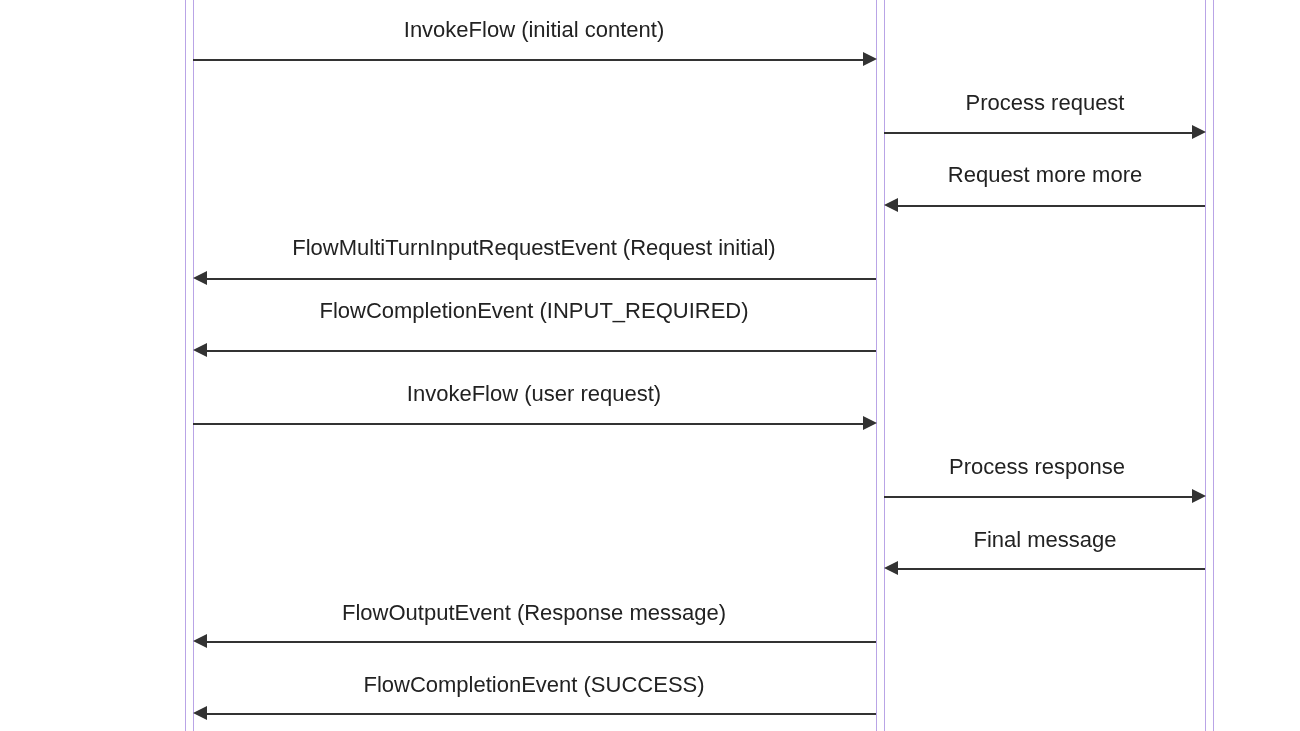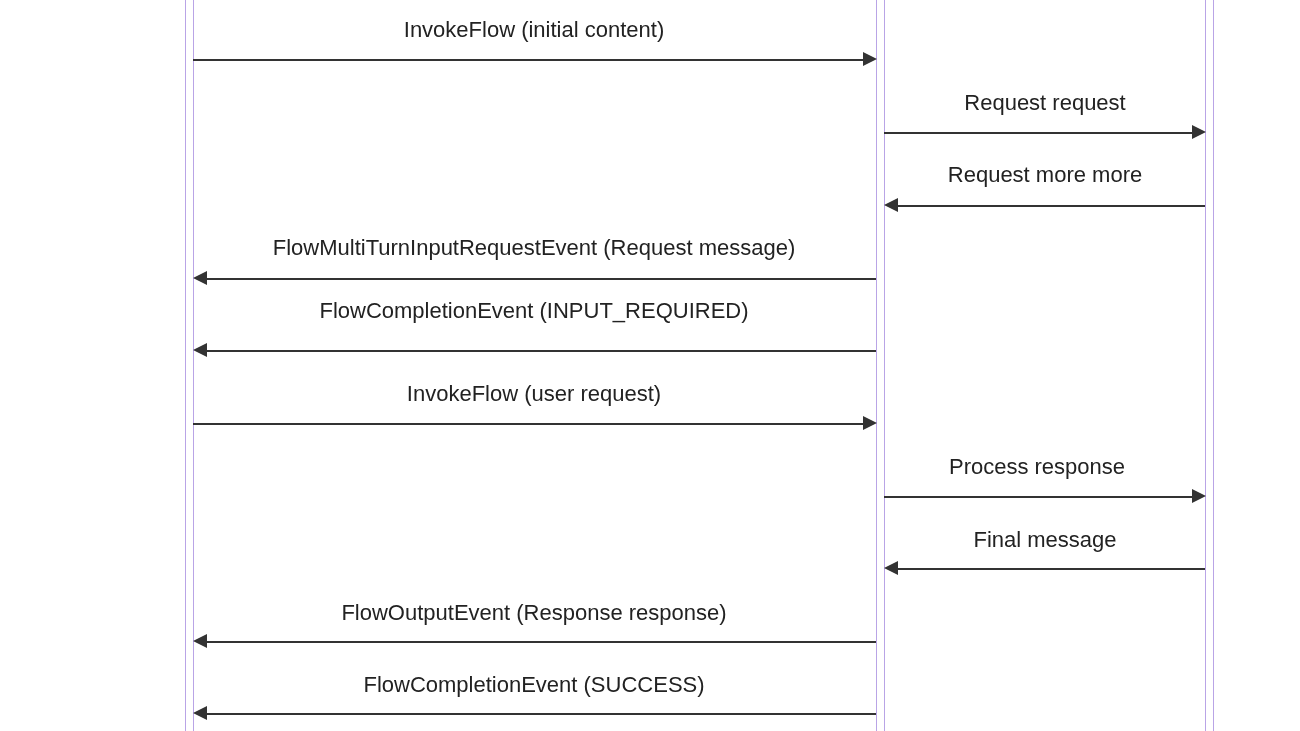--- a/index.html
+++ b/index.html
@@ -19,33 +19,33 @@
   <div class="lifeline" style="left:828px"></div>
   <div class="lifeline" style="left:1157px"></div>
 
   <div>
     <div class="label" style="left:486px;top:17px">InvokeFlow (initial content)</div>
     <div class="line" style="left:145px;top:59px;width:670px"></div>
     <div class="arrowR" style="left:815px;top:59px"></div>
   </div>
 
   <div>
-    <div class="label" style="left:997px;top:90px">Request request</div>
+    <div class="label" style="left:997px;top:90px">Process request</div>
     <div class="line" style="left:836px;top:132px;width:308px"></div>
     <div class="arrowR" style="left:1144px;top:132px"></div>
   </div>
 
   <div>
     <div class="label" style="left:997px;top:162px">Request more more</div>
     <div class="line" style="left:849px;top:205px;width:308px"></div>
     <div class="arrowL" style="left:836px;top:205px"></div>
   </div>
 
   <div>
-    <div class="label" style="left:486px;top:235px">FlowMultiTurnInputRequestEvent (Request message)</div>
+    <div class="label" style="left:486px;top:235px">FlowMultiTurnInputRequestEvent (Request initial)</div>
     <div class="line" style="left:158px;top:278px;width:670px"></div>
     <div class="arrowL" style="left:145px;top:278px"></div>
   </div>
 
   <div>
     <div class="label" style="left:486px;top:298px">FlowCompletionEvent (INPUT_REQUIRED)</div>
     <div class="line" style="left:158px;top:350px;width:670px"></div>
     <div class="arrowL" style="left:145px;top:350px"></div>
   </div>
 
@@ -61,21 +61,21 @@
     <div class="arrowR" style="left:1144px;top:496px"></div>
   </div>
 
   <div>
     <div class="label" style="left:997px;top:527px">Final message</div>
     <div class="line" style="left:849px;top:568px;width:308px"></div>
     <div class="arrowL" style="left:836px;top:568px"></div>
   </div>
 
   <div>
-    <div class="label" style="left:486px;top:600px">FlowOutputEvent (Response response)</div>
+    <div class="label" style="left:486px;top:600px">FlowOutputEvent (Response message)</div>
     <div class="line" style="left:158px;top:641px;width:670px"></div>
     <div class="arrowL" style="left:145px;top:641px"></div>
   </div>
 
   <div>
     <div class="label" style="left:486px;top:672px">FlowCompletionEvent (SUCCESS)</div>
     <div class="line" style="left:158px;top:713px;width:670px"></div>
     <div class="arrowL" style="left:145px;top:713px"></div>
   </div>
 

